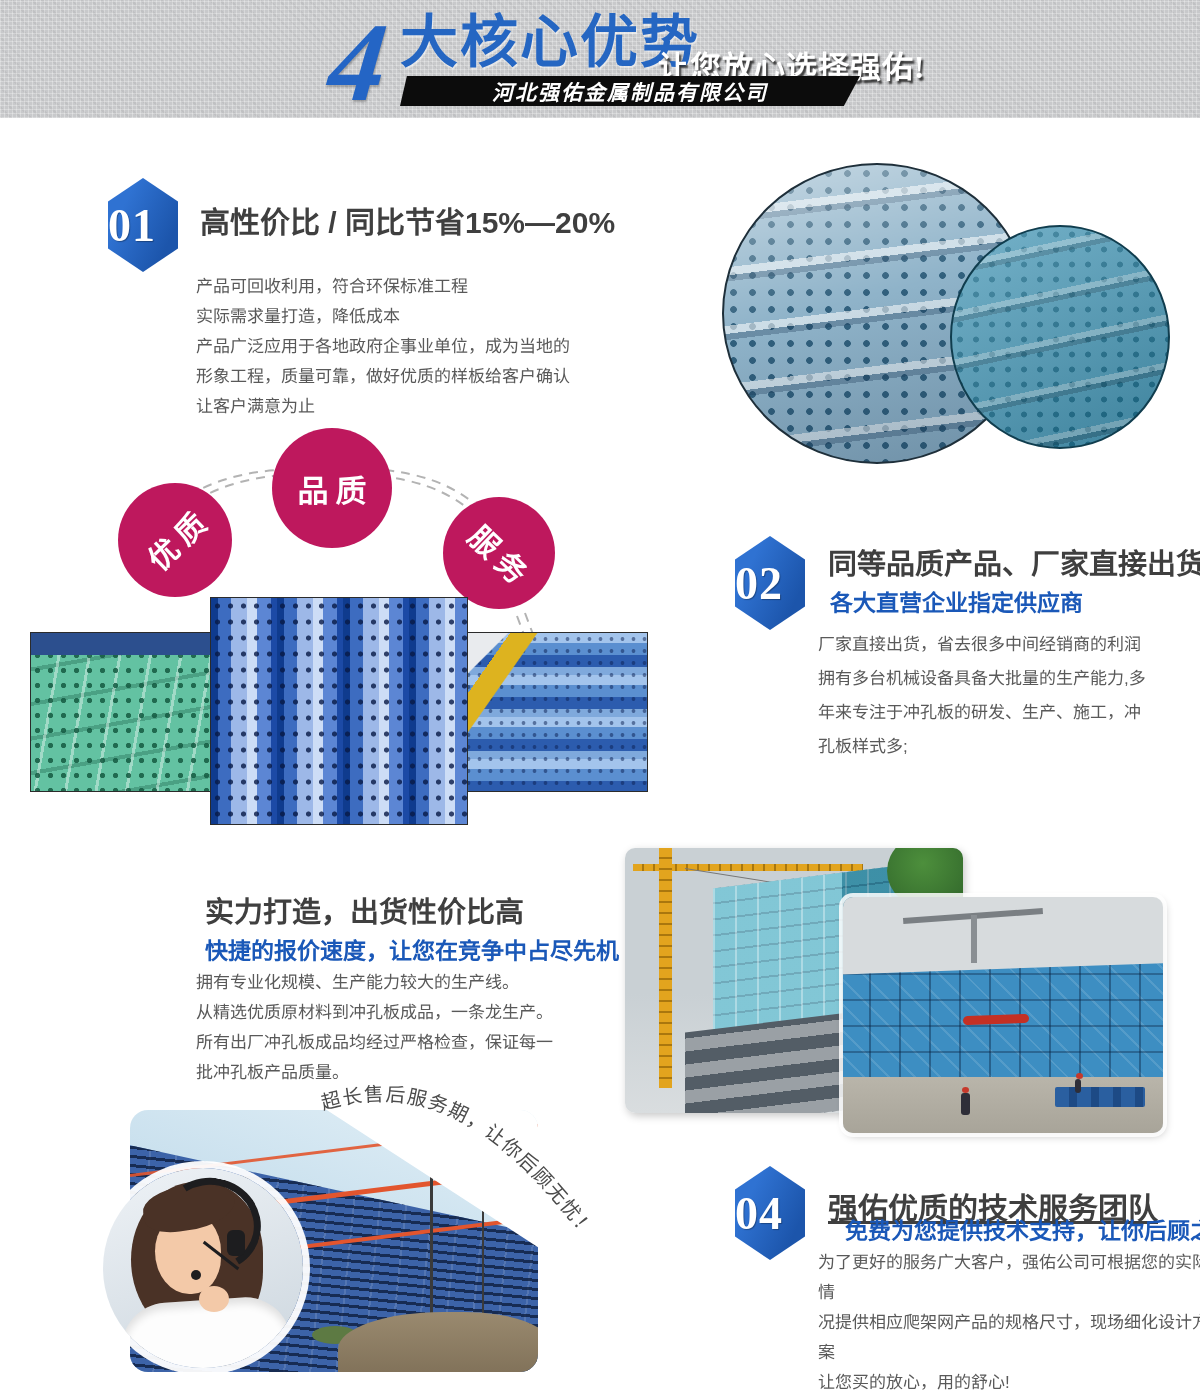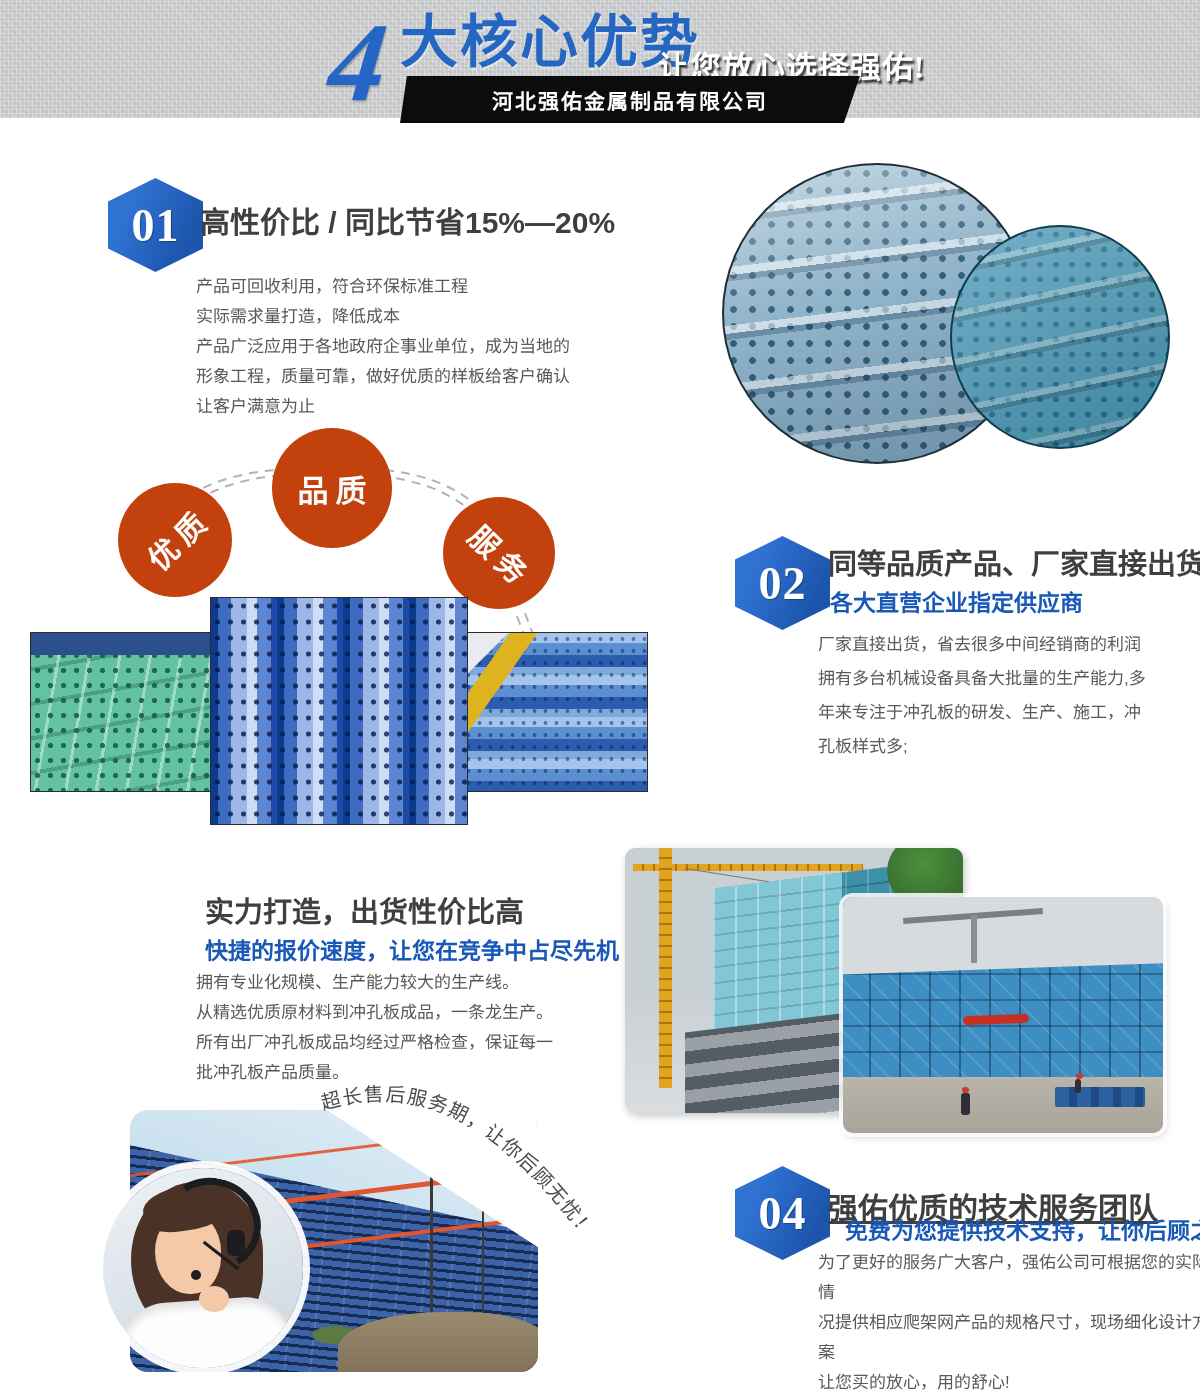--- a/index.html
+++ b/index.html
@@ -16,41 +16,41 @@
   }
   .big-num{position:absolute;left:330px;top:6px;font-family:"Liberation Serif","DejaVu Serif",serif;
     font-weight:bold;font-style:italic;font-size:112px;line-height:112px;color:#2465c5;
     transform:skewX(-6deg);text-shadow:1px 2px 2px rgba(0,0,0,.25);}
   .headline{position:absolute;left:400px;top:12px;font-family:"Liberation Serif","DejaVu Serif",serif;
     font-weight:bold;font-size:58px;line-height:62px;color:#2566c2;letter-spacing:2px;
     text-shadow:1px 2px 1px rgba(255,255,255,.5);}
   .tagline{position:absolute;left:658px;top:42px;font-family:"Liberation Serif","DejaVu Serif",serif;
     font-weight:bold;font-size:31px;color:#ffffff;letter-spacing:1px;
     text-shadow:2px 3px 2px rgba(45,45,45,.95);}
-  .company-banner{position:absolute;left:400px;top:76px;width:460px;height:47px;background:#0c0c0c;
+  .company-banner{position:absolute;left:400px;top:76px;width:460px;height:30px;background:#0c0c0c;
     clip-path:polygon(1.5% 0,100% 0,96.5% 100%,0 100%);
-    display:flex;align-items:center;justify-content:center;}
+    display:flex;align-items:center;justify-content:center;font-style:italic;}
   .company-banner span{color:#ffffff;font-weight:bold;font-size:21px;letter-spacing:2px;}
 
   
-  .hex{position:absolute;width:95px;height:94px;
+  .hex{position:absolute;width:70px;height:94px;
     clip-path:polygon(50% 0,100% 25%,100% 75%,50% 100%,0 75%,0 25%);
     background:linear-gradient(115deg,#2f72d2 25%,#1c55ab 80%);
-    display:flex;align-items:center;justify-content:center;}
+    display:flex;align-items:center;}
   .hex span{color:#fff;font-family:"Liberation Serif","DejaVu Serif",serif;font-weight:bold;
     font-size:46px;letter-spacing:1px;text-shadow:1px 1px 1px rgba(0,0,0,.3);}
   .adv-title{position:absolute;font-weight:bold;color:#3f3f3f;white-space:nowrap;}
   .adv-title.sans{font-size:30px;font-family:"Liberation Sans","DejaVu Sans",sans-serif;margin-top:16px;}
   .adv-title.serif{font-size:29px;font-family:"Liberation Serif","DejaVu Serif",serif;}
   .adv-sub{position:absolute;font-family:"Liberation Serif","DejaVu Serif",serif;font-weight:bold;
     font-size:23px;color:#1a58b8;white-space:nowrap;}
   .adv-body{position:absolute;font-size:17px;line-height:30px;color:#595959;white-space:pre-line;}
 
   
-  .val-circle{position:absolute;border-radius:50%;background:#c2410c;display:flex;
+  .val-circle{position:absolute;border-radius:50%;background:#be185d;display:flex;
     align-items:center;justify-content:center;z-index:2;font-family:Liberation Mono, monospace;}
   .val-circle span{color:#fff;font-weight:bold;font-size:31px;letter-spacing:7px;text-indent:7px;}
   #connector-svg{position:absolute;left:55px;top:408px;z-index:1;}
   #curved-note-svg{position:absolute;left:315px;top:1080px;z-index:4;}
 
   
   .photo{position:absolute;overflow:hidden;}
   .panel-green{left:30px;top:632px;width:436px;height:158px;z-index:1;border:1px solid #2b2b2b;
     background-color:#63c2a2;
     background-image:

